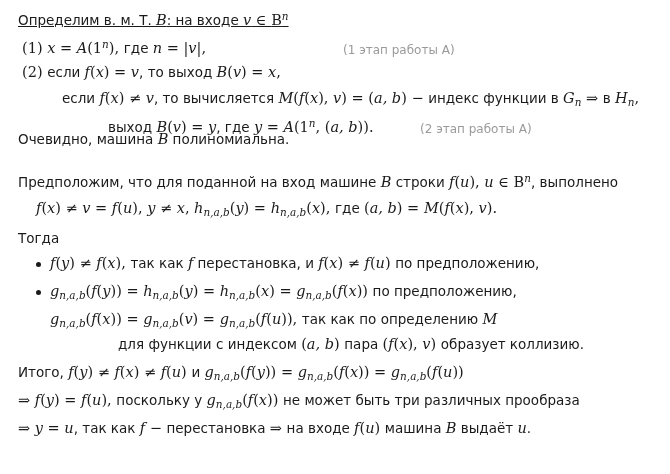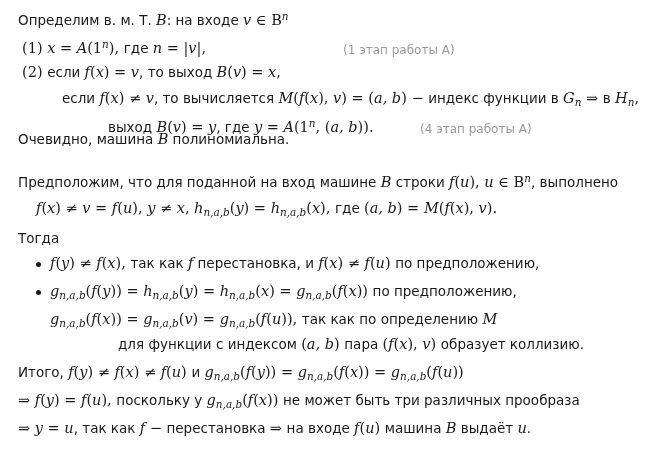--- a/index.html
+++ b/index.html
@@ -65,27 +65,27 @@
   .bb {
     font-family: "DejaVu Serif", serif;
     font-style: normal;
   }
 </style>
 </head>
 <body>
 
 <div class="page">
   <div id="lines-container">
-      <div class="line" style="left: 18px; top: 10px;"><span class="cyr">Определим в. м. Т. </span><span class="math">B</span><span class="cyr">:  на входе </span><span class="math">v</span><span class="mathup"> ∈ </span><span class="bb">B</span><sup class="math">n</sup></div>
+      <div class="line" style="left: 18px; top: 10px; text-decoration: underline;"><span class="cyr">Определим в. м. Т. </span><span class="math">B</span><span class="cyr">:  на входе </span><span class="math">v</span><span class="mathup"> ∈ </span><span class="bb">B</span><sup class="math">n</sup></div>
       <div class="line" style="left: 22px; top: 38px;"><span class="mathup">(1)   </span><span class="math">x</span><span class="mathup"> = </span><span class="math">A</span><span class="mathup">(1</span><sup class="math">n</sup><span class="mathup">), </span><span class="cyr">где </span><span class="math">n</span><span class="mathup"> = |</span><span class="math">v</span><span class="mathup">|,</span></div>
       <div class="line" style="left: 343px; top: 41px;"><span class="note">(1 этап работы </span><span class="note math">A</span><span class="note">)</span></div>
       <div class="line" style="left: 22px; top: 64px;"><span class="mathup">(2)   </span><span class="cyr">если </span><span class="math">f</span><span class="mathup">(</span><span class="math">x</span><span class="mathup">) = </span><span class="math">v</span><span class="cyr">, то   выход </span><span class="math">B</span><span class="mathup">(</span><span class="math">v</span><span class="mathup">) = </span><span class="math">x</span><span class="mathup">,</span></div>
       <div class="line" style="left: 62px; top: 90px;"><span class="cyr">если </span><span class="math">f</span><span class="mathup">(</span><span class="math">x</span><span class="mathup">) ≠ </span><span class="math">v</span><span class="cyr">, то   вычисляется </span><span class="math">M</span><span class="mathup">(</span><span class="math">f</span><span class="mathup">(</span><span class="math">x</span><span class="mathup">), </span><span class="math">v</span><span class="mathup">) = (</span><span class="math">a, b</span><span class="mathup">) − </span><span class="cyr">индекс функции в </span><span class="math">G</span><sub class="math">n</sub><span class="mathup"> ⇒ </span><span class="cyr">в </span><span class="math">H</span><sub class="math">n</sub><span class="mathup">,</span></div>
       <div class="line" style="left: 108px; top: 117px;"><span class="cyr">выход  </span><span class="math">B</span><span class="mathup">(</span><span class="math">v</span><span class="mathup">) = </span><span class="math">y</span><span class="cyr">,  где  </span><span class="math">y</span><span class="mathup"> = </span><span class="math">A</span><span class="mathup">(1</span><sup class="math">n</sup><span class="mathup">, (</span><span class="math">a, b</span><span class="mathup">)).</span></div>
-      <div class="line" style="left: 420px; top: 120px;"><span class="note">(4 этап работы </span><span class="note math">A</span><span class="note">)</span></div>
+      <div class="line" style="left: 420px; top: 120px;"><span class="note">(2 этап работы </span><span class="note math">A</span><span class="note">)</span></div>
       <div class="line" style="left: 18px; top: 131px;"><span class="cyr">Очевидно, машина </span><span class="math">B</span><span class="cyr"> полиномиальна.</span></div>
       <div class="line" style="left: 18px; top: 172px;"><span class="cyr">Предположим, что для поданной на вход машине </span><span class="math">B</span><span class="cyr"> строки </span><span class="math">f</span><span class="mathup">(</span><span class="math">u</span><span class="mathup">), </span><span class="math">u</span><span class="mathup"> ∈ </span><span class="bb">B</span><sup class="math">n</sup><span class="cyr">, выполнено</span></div>
       <div class="line" style="left: 36px; top: 200px;"><span class="math">f</span><span class="mathup">(</span><span class="math">x</span><span class="mathup">) ≠ </span><span class="math">v</span><span class="mathup"> = </span><span class="math">f</span><span class="mathup">(</span><span class="math">u</span><span class="mathup">),     </span><span class="math">y</span><span class="mathup"> ≠ </span><span class="math">x</span><span class="mathup">,    </span><span class="math">h</span><sub class="math">n,a,b</sub><span class="mathup">(</span><span class="math">y</span><span class="mathup">) = </span><span class="math">h</span><sub class="math">n,a,b</sub><span class="mathup">(</span><span class="math">x</span><span class="mathup">), </span><span class="cyr">где </span><span class="mathup">(</span><span class="math">a, b</span><span class="mathup">) = </span><span class="math">M</span><span class="mathup">(</span><span class="math">f</span><span class="mathup">(</span><span class="math">x</span><span class="mathup">), </span><span class="math">v</span><span class="mathup">).</span></div>
       <div class="line" style="left: 18px; top: 230px;"><span class="cyr">Тогда</span></div>
       <div class="line" style="left: 50px; top: 255px;"><span class="math">f</span><span class="mathup">(</span><span class="math">y</span><span class="mathup">) ≠ </span><span class="math">f</span><span class="mathup">(</span><span class="math">x</span><span class="mathup">), </span><span class="cyr">так как </span><span class="math">f</span><span class="cyr"> перестановка, и </span><span class="math">f</span><span class="mathup">(</span><span class="math">x</span><span class="mathup">) ≠ </span><span class="math">f</span><span class="mathup">(</span><span class="math">u</span><span class="mathup">) </span><span class="cyr">по предположению,</span></div>
       <div class="line" style="left: 50px; top: 283px;"><span class="math">g</span><sub class="math">n,a,b</sub><span class="mathup">(</span><span class="math">f</span><span class="mathup">(</span><span class="math">y</span><span class="mathup">)) = </span><span class="math">h</span><sub class="math">n,a,b</sub><span class="mathup">(</span><span class="math">y</span><span class="mathup">) = </span><span class="math">h</span><sub class="math">n,a,b</sub><span class="mathup">(</span><span class="math">x</span><span class="mathup">) = </span><span class="math">g</span><sub class="math">n,a,b</sub><span class="mathup">(</span><span class="math">f</span><span class="mathup">(</span><span class="math">x</span><span class="mathup">)) </span><span class="cyr">по предположению,</span></div>
       <div class="line" style="left: 50px; top: 311px;"><span class="math">g</span><sub class="math">n,a,b</sub><span class="mathup">(</span><span class="math">f</span><span class="mathup">(</span><span class="math">x</span><span class="mathup">)) = </span><span class="math">g</span><sub class="math">n,a,b</sub><span class="mathup">(</span><span class="math">v</span><span class="mathup">) = </span><span class="math">g</span><sub class="math">n,a,b</sub><span class="mathup">(</span><span class="math">f</span><span class="mathup">(</span><span class="math">u</span><span class="mathup">)), </span><span class="cyr">так как по определению </span><span class="math">M</span></div>
       <div class="line" style="left: 118px; top: 336px;"><span class="cyr">для функции с индексом </span><span class="mathup">(</span><span class="math">a, b</span><span class="mathup">) </span><span class="cyr">пара </span><span class="mathup">(</span><span class="math">f</span><span class="mathup">(</span><span class="math">x</span><span class="mathup">), </span><span class="math">v</span><span class="mathup">) </span><span class="cyr">образует коллизию.</span></div>
       <div class="line" style="left: 18px; top: 364px;"><span class="cyr">Итого, </span><span class="math">f</span><span class="mathup">(</span><span class="math">y</span><span class="mathup">) ≠ </span><span class="math">f</span><span class="mathup">(</span><span class="math">x</span><span class="mathup">) ≠ </span><span class="math">f</span><span class="mathup">(</span><span class="math">u</span><span class="mathup">) </span><span class="cyr">и </span><span class="math">g</span><sub class="math">n,a,b</sub><span class="mathup">(</span><span class="math">f</span><span class="mathup">(</span><span class="math">y</span><span class="mathup">)) = </span><span class="math">g</span><sub class="math">n,a,b</sub><span class="mathup">(</span><span class="math">f</span><span class="mathup">(</span><span class="math">x</span><span class="mathup">)) = </span><span class="math">g</span><sub class="math">n,a,b</sub><span class="mathup">(</span><span class="math">f</span><span class="mathup">(</span><span class="math">u</span><span class="mathup">))</span></div>
       <div class="line" style="left: 18px; top: 392px;"><span class="mathup">⇒     </span><span class="math">f</span><span class="mathup">(</span><span class="math">y</span><span class="mathup">) = </span><span class="math">f</span><span class="mathup">(</span><span class="math">u</span><span class="mathup">),   </span><span class="cyr">поскольку у </span><span class="math">g</span><sub class="math">n,a,b</sub><span class="mathup">(</span><span class="math">f</span><span class="mathup">(</span><span class="math">x</span><span class="mathup">)) </span><span class="cyr">не может быть три различных прообраза</span></div>

